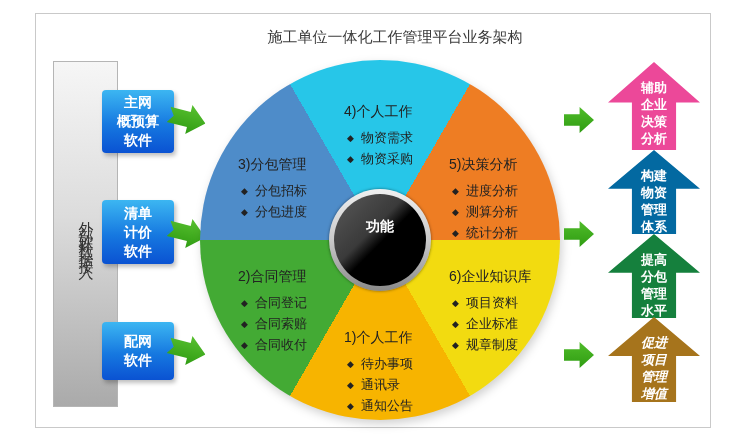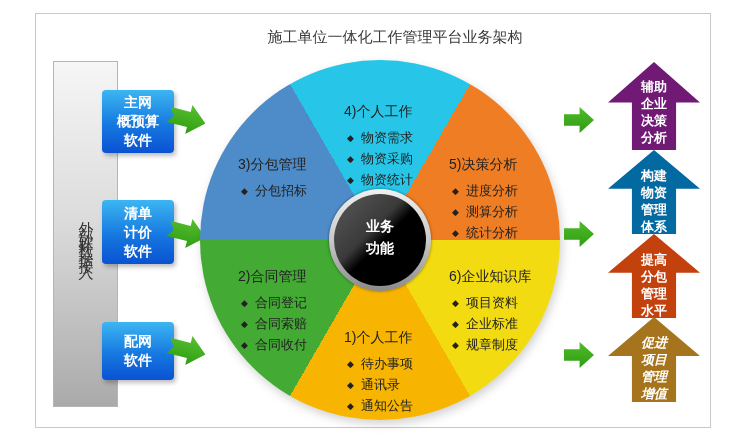--- a/index.html
+++ b/index.html
@@ -70,25 +70,25 @@
 <div class="chev" id="chev1"></div>
 <div class="chev" id="chev2"></div>
 <div class="chev" id="chev3"></div>
 
 <div class="pie" style="background: conic-gradient(from 30deg, rgb(238, 125, 35) 0deg, rgb(238, 125, 35) 60deg, rgb(242, 219, 16) 0deg, rgb(242, 219, 16) 120deg, rgb(247, 180, 0) 0deg, rgb(247, 180, 0) 180deg, rgb(67, 170, 52) 0deg, rgb(67, 170, 52) 240deg, rgb(78, 140, 201) 0deg, rgb(78, 140, 201) 300deg, rgb(39, 198, 232) 0deg, rgb(39, 198, 232) 360deg);"></div>
 
 <div class="seg" id="seg4">
   <div class="st">4)个人工作</div>
   <div class="it"><span class="diamond">◆</span><span>物资需求</span></div>
   <div class="it"><span class="diamond">◆</span><span>物资采购</span></div>
-  <div class="it"><span class="diamond">◆</span><span>物资统计</span></div>
 </div>
 <div class="seg" id="seg3">
   <div class="st">3)分包管理</div>
   <div class="it"><span class="diamond">◆</span><span>分包招标</span></div>
+  <div class="it"><span class="diamond">◆</span><span>分包进度</span></div>
 </div>
 <div class="seg" id="seg5">
   <div class="st">5)决策分析</div>
   <div class="it"><span class="diamond">◆</span><span>进度分析</span></div>
   <div class="it"><span class="diamond">◆</span><span>测算分析</span></div>
   <div class="it"><span class="diamond">◆</span><span>统计分析</span></div>
 </div>
 <div class="seg" id="seg2">
   <div class="st">2)合同管理</div>
   <div class="it"><span class="diamond">◆</span><span>合同登记</span></div>
@@ -104,46 +104,45 @@
 <div class="seg" id="seg1">
   <div class="st">1)个人工作</div>
   <div class="it"><span class="diamond">◆</span><span>待办事项</span></div>
   <div class="it"><span class="diamond">◆</span><span>通讯录</span></div>
   <div class="it"><span class="diamond">◆</span><span>通知公告</span></div>
 </div>
 
 <div class="hub">
   <div class="hub-inner"></div>
   <div class="hub-text">
-    <div>业务</div>
     <div>功能</div>
   </div>
 </div>
 
 <div class="sarrow" id="sa1"></div>
 <div class="sarrow" id="sa2"></div>
 <div class="sarrow" id="sa3"></div>
 
-<div class="uparrow" id="up1" style="background: #701a75; font-family: Liberation Mono, monospace;">
+<div class="uparrow" id="up1" style="background: #ec4899;">
   <div class="inner">
     <div class="ln">辅助</div>
     <div class="ln">企业</div>
     <div class="ln">决策</div>
     <div class="ln">分析</div>
   </div>
 </div>
 <div class="uparrow" id="up2" style="background: #0369a1;">
   <div class="inner">
     <div class="ln">构建</div>
     <div class="ln">物资</div>
     <div class="ln">管理</div>
     <div class="ln">体系</div>
   </div>
 </div>
-<div class="uparrow" id="up3" style="background: #c2410c; text-align: center;">
+<div class="uparrow" id="up3" style="background: #15803d; text-align: center;">
   <div class="inner">
     <div class="ln">提高</div>
     <div class="ln">分包</div>
     <div class="ln">管理</div>
     <div class="ln">水平</div>
   </div>
 </div>
 <div class="uparrow" id="up4" style="background: rgb(166, 116, 28); font-style: italic;">
   <div class="inner">
     <div class="ln">促进</div>

